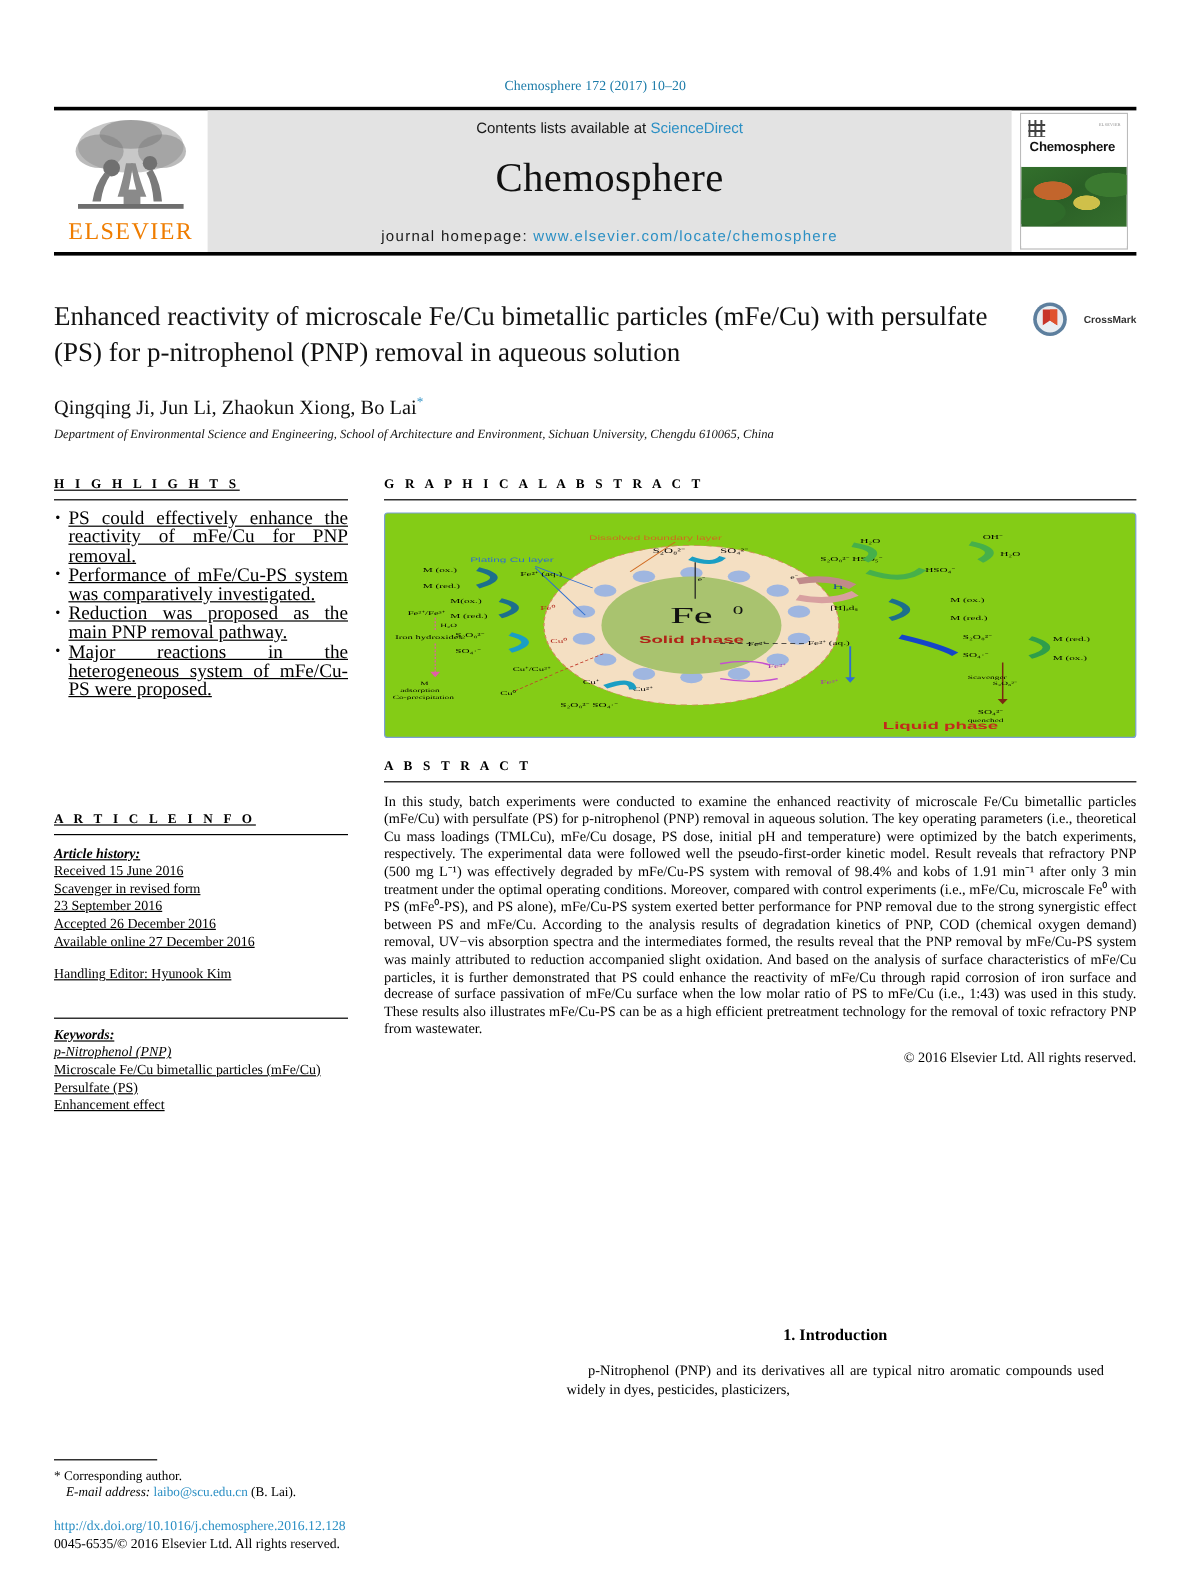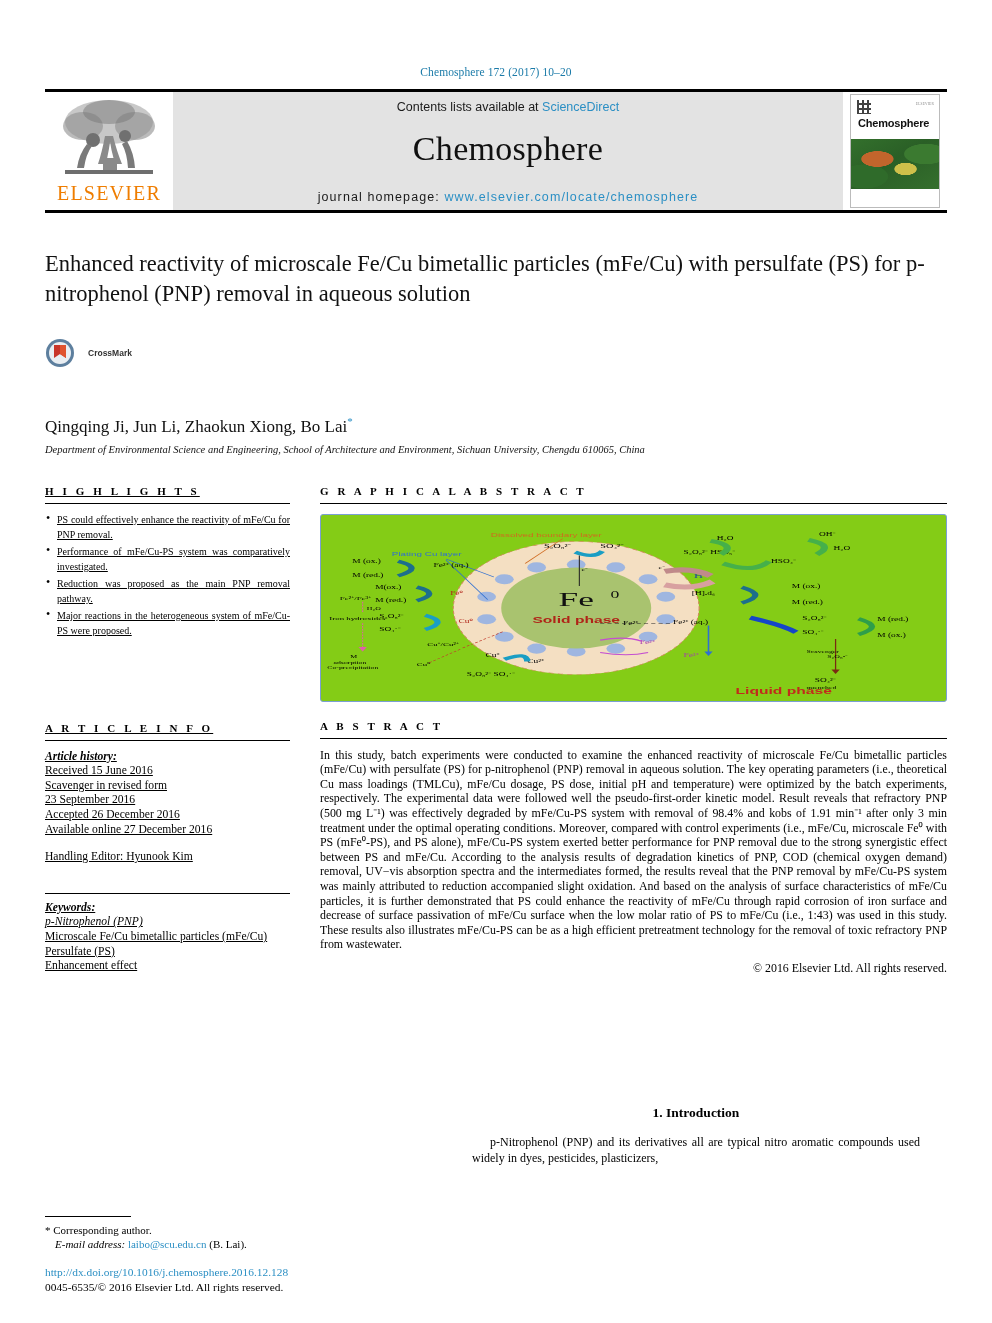--- a/index.html
+++ b/index.html
@@ -140,21 +140,20 @@
       radial-gradient(ellipse at 85% 30%, #3b7a30 0 20%, transparent 21%),
       linear-gradient(150deg,#33702c,#2a5f26 45%,#356f2d);
   }
   .cover-bottom { height:16px; background:#fff; }
 
   
   .title-wrap {
     margin: 36px 45px 0 45px;
     display: flex;
     align-items: flex-start;
-    flex-direction: column;
   }
   .title-text {
     flex: 1 1 auto;
     font-family: "Liberation Serif", serif;
     font-size: 22.5px;
     line-height: 30px;
     color: #111;
     padding-right: 16px;
   }
   .crossmark {
@@ -200,23 +199,23 @@
     font-size: 11px;
     letter-spacing: 3.1px;
     color: #000;
     padding-bottom: 6px;
   }
   .rule { border-top: 1.6px solid #000; }
   .rule-thin { border-top: 1px solid #000; }
 
   ul.highlights {
     list-style: none;
-    margin: 8px 0 5px 0;
+    margin: 8px 0 16px 0;
     padding: 0;
-    font-size: 10px;
+    font-size: 16px;
     line-height: 15.5px;
     text-align: justify;
   }
   ul.highlights li {
     position: relative;
     padding-left: 12px;
     margin-bottom: 1px;
   }
   ul.highlights li::before {
     content: "\2022";

